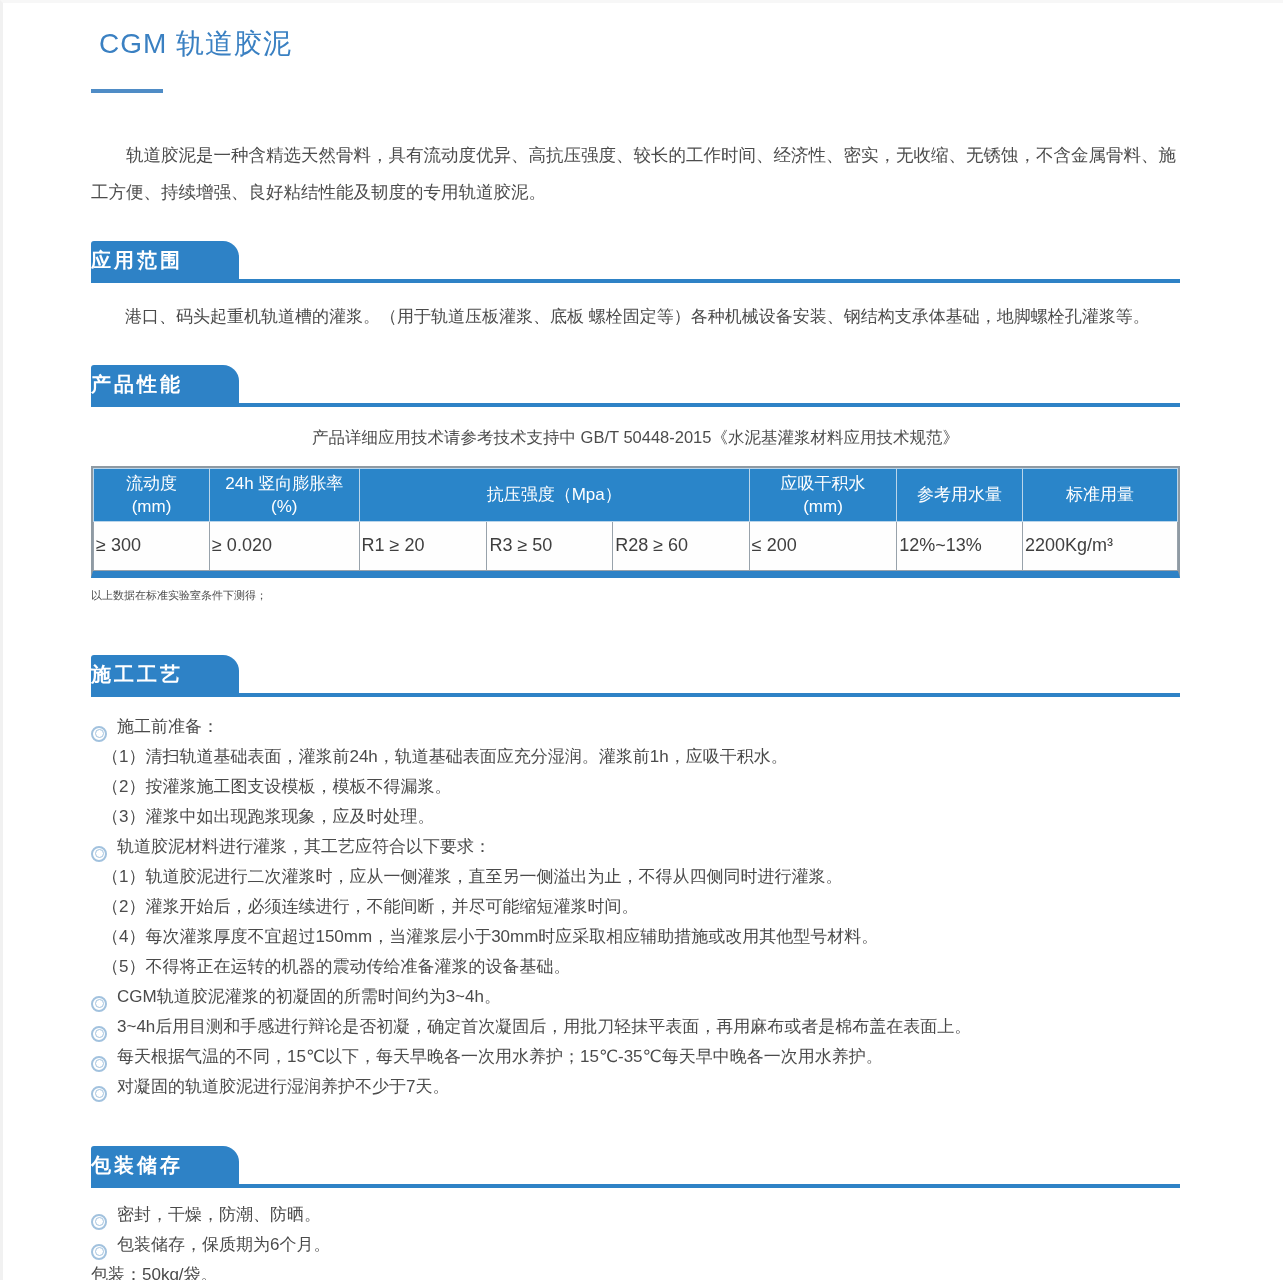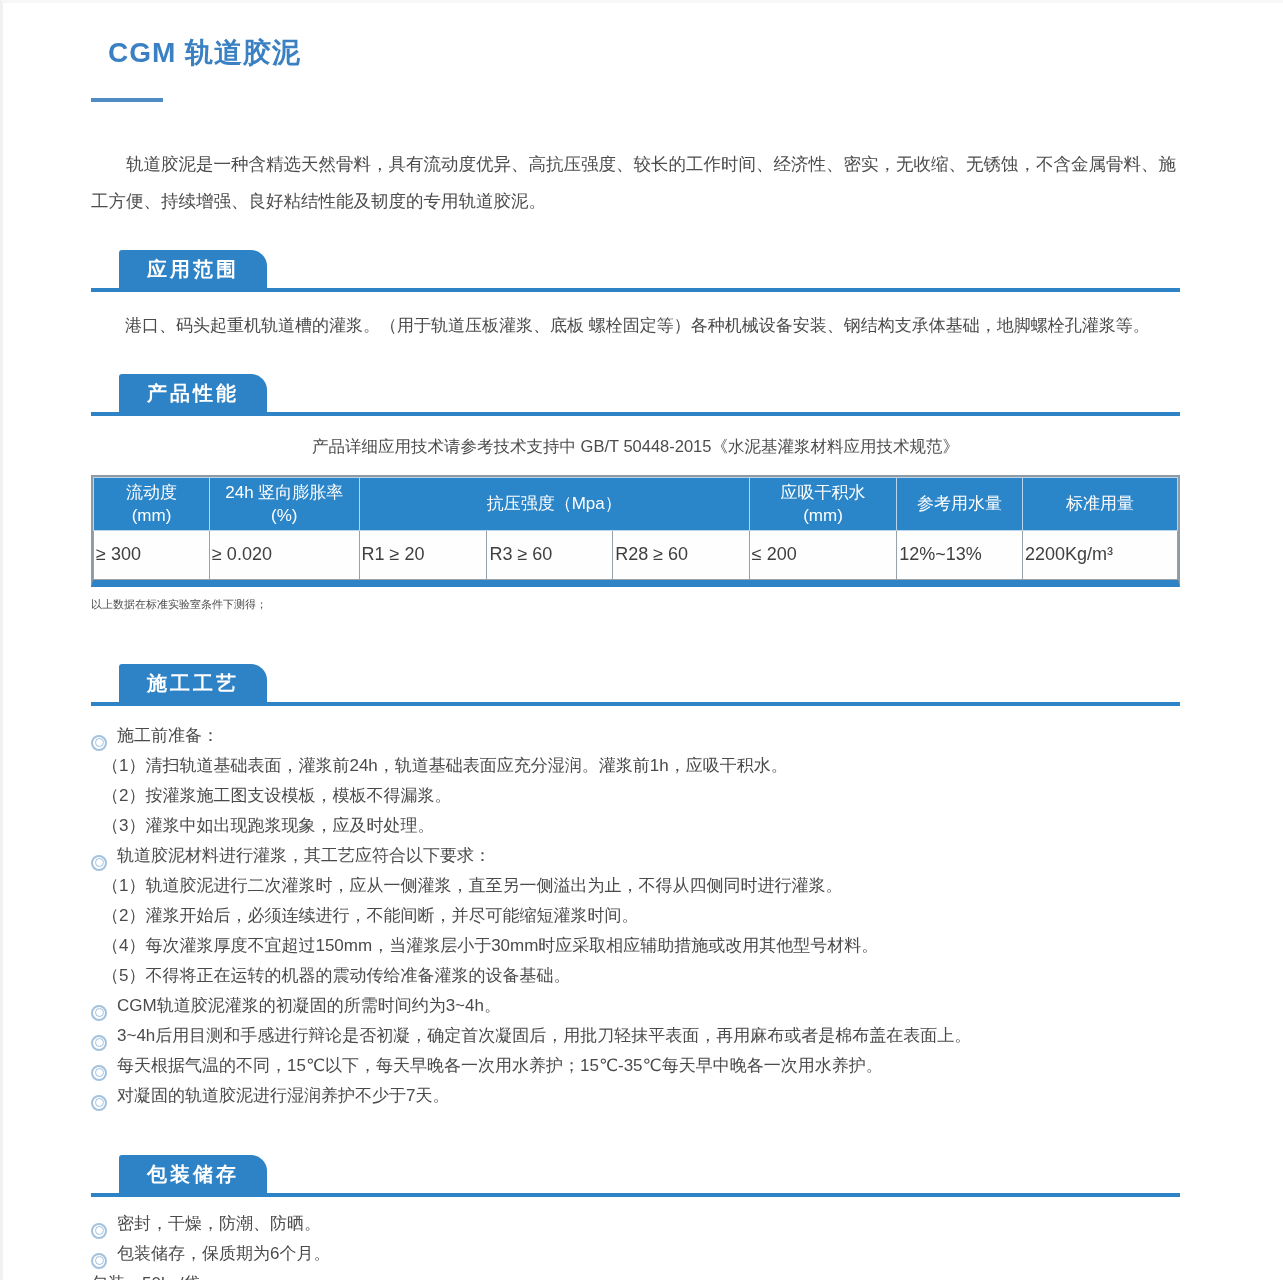--- a/index.html
+++ b/index.html
@@ -9,37 +9,36 @@
     font-family:"Liberation Sans","DejaVu Sans",sans-serif;
     color:#4a4a4a;
     position:relative;overflow:hidden;
     box-sizing:border-box;
     border-left:3px solid #f1f1f1;
     border-top:3px solid #f7f7f7;
   }
   .content{padding:16px 103px 0 88px;}
 
   .page-title{
-    color:#3a80c2;font-size:28px;font-weight:bold;
-    letter-spacing:1px;margin:17px;line-height:34px;
+    color:#3a80c2;font-size:28px;font-weight:normal;
+    letter-spacing:1px;margin:8px;line-height:34px;
   }
   .title-rule{width:72px;height:4px;background:#4f8cc6;margin-top:28px;}
 
   .intro{
     margin-top:44px;font-size:17.5px;line-height:37px;
     text-indent:2em;color:#4c4c4c;
   }
 
   .section-head{border-bottom:4px solid #2e82c6;line-height:0;}
   .badge{
     display:inline-block;background:#2e82c6;color:#ffffff;
     font-size:20px;font-weight:bold;letter-spacing:3px;
-    width:148px;text-align:center;line-height:38px;
+    width:148px;text-align:left;line-height:38px;
     border-radius:3px 16px 0 0;
-    margin-left:28px;
   }
   .mt-app{margin-top:30px;}
   .mt-perf{margin-top:34px;}
   .mt-proc{margin-top:52px;}
   .mt-pack{margin-top:44px;}
 
   .app-body{margin-top:20px;font-size:17px;line-height:28px;text-indent:2em;}
 
   .perf-note{margin-top:20px;text-align:center;font-size:16.5px;color:#4c4c4c;}
 
@@ -136,21 +135,21 @@
         </th>
         <th>
           <span class="th-line">标准用量</span>
 
         </th>
       </tr>
       <tr>
         <td>≥ 300</td>
         <td>≥ 0.020</td>
         <td>R1 ≥ 20</td>
-        <td>R3 ≥ 60</td>
+        <td>R3 ≥ 50</td>
         <td>R28 ≥ 60</td>
         <td>≤ 200</td>
         <td>12%~13%</td>
         <td>2200Kg/m³</td>
       </tr>
     </tbody>
       </table>
   </div>
   <p class="footnote">以上数据在标准实验室条件下测得；</p>
 

